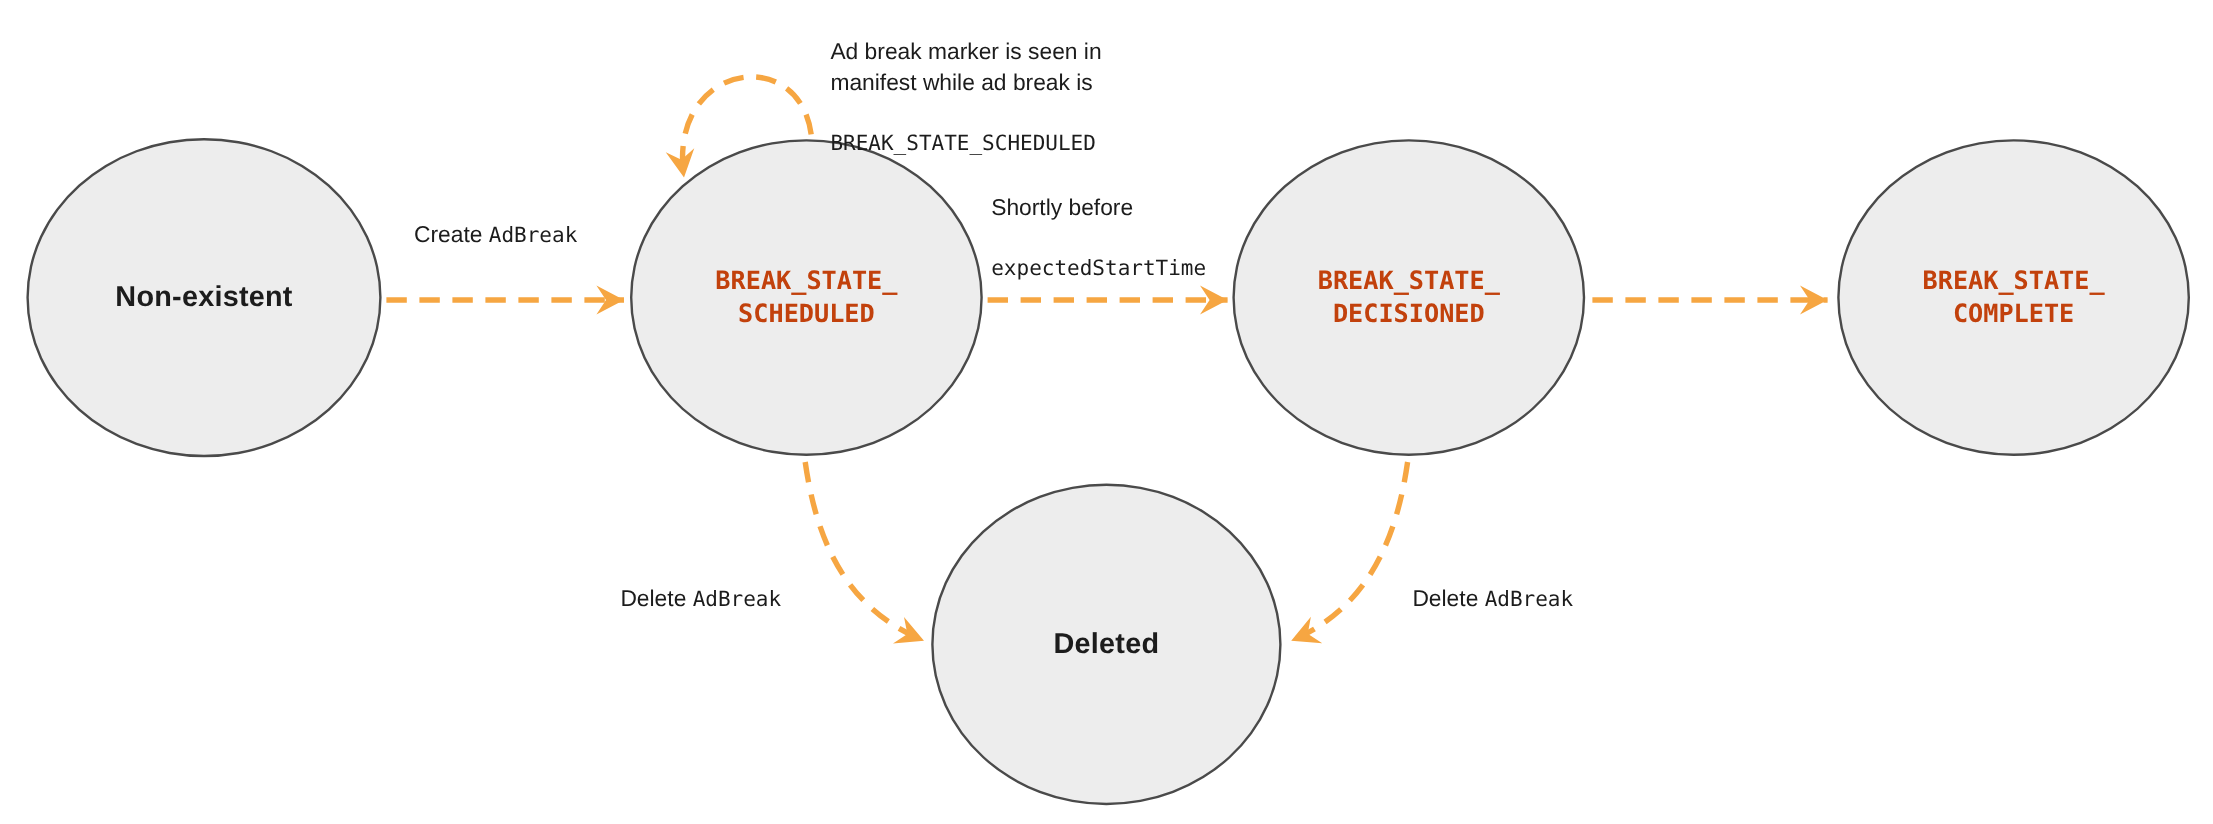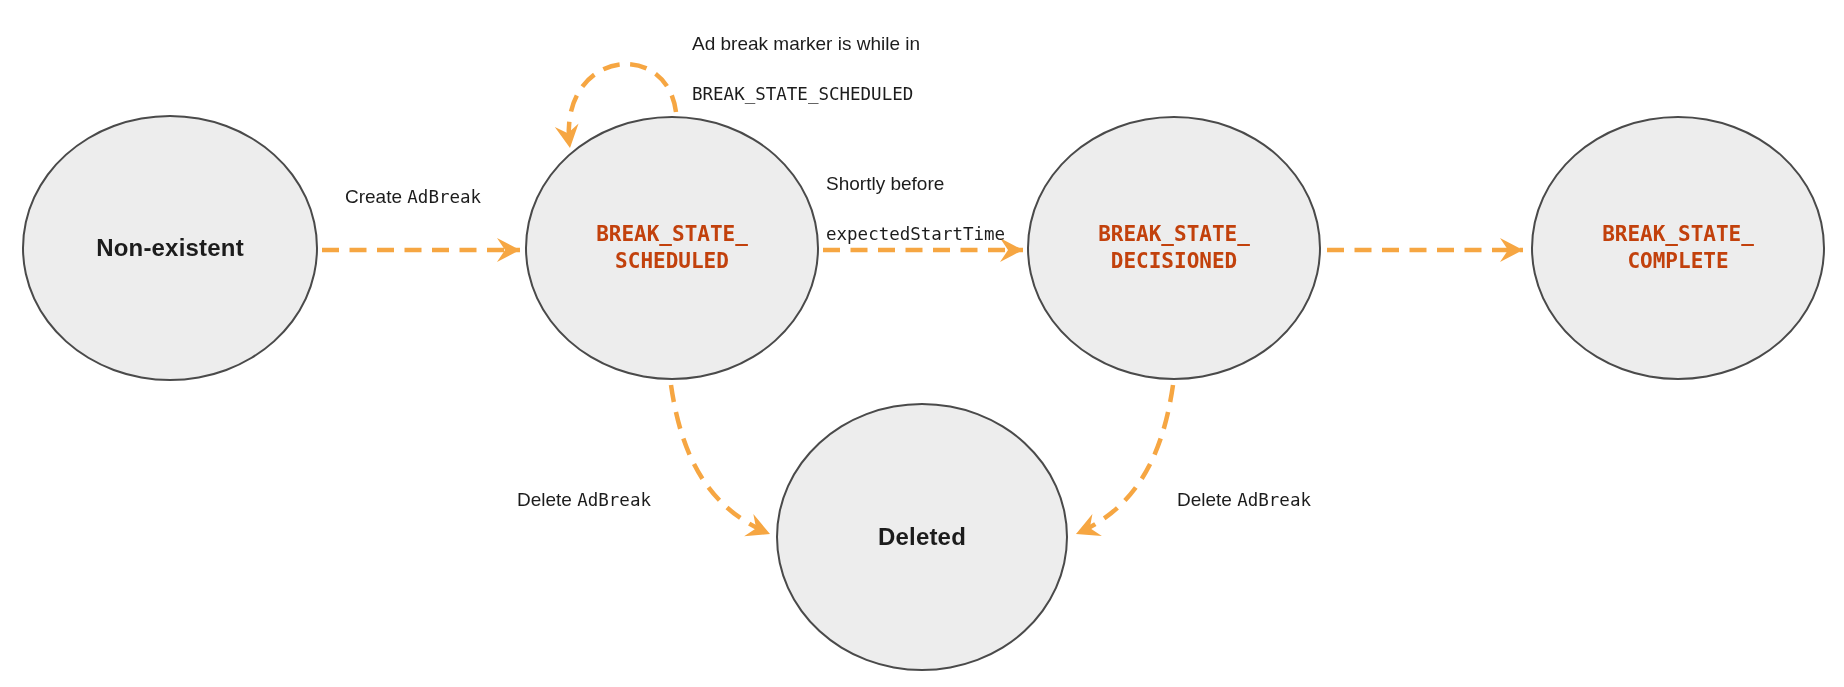--- a/index.html
+++ b/index.html
@@ -76,25 +76,26 @@
   <div class="node" style="left:776px; top:403px; width:292px; height:268px;">
     <span class="node-label-sans">Deleted</span>
   </div>
 
   <div class="edge-label" style="left:345px; top:184px;">
     <span>Create</span>
     <span class="code">AdBreak</span>
   </div>
 
   <div class="edge-label" style="left:692px; top:31px;">
-    <span class="line">Ad break marker is while in</span>
+    <span class="line">Ad break marker is seen in</span>
+    <span class="line">manifest while ad break is</span>
     <span class="line code">BREAK_STATE_SCHEDULED</span>
   </div>
 
-  <div class="edge-label" style="left:826px; top:171px;">
+  <div class="edge-label" style="left:826px; top:161px;">
     <span class="line">Shortly before</span>
     <span class="line code">expectedStartTime</span>
   </div>
 
 
   <div class="edge-label" style="left:517px; top:487px;">
     <span>Delete</span>
     <span class="code">AdBreak</span>
   </div>
 

